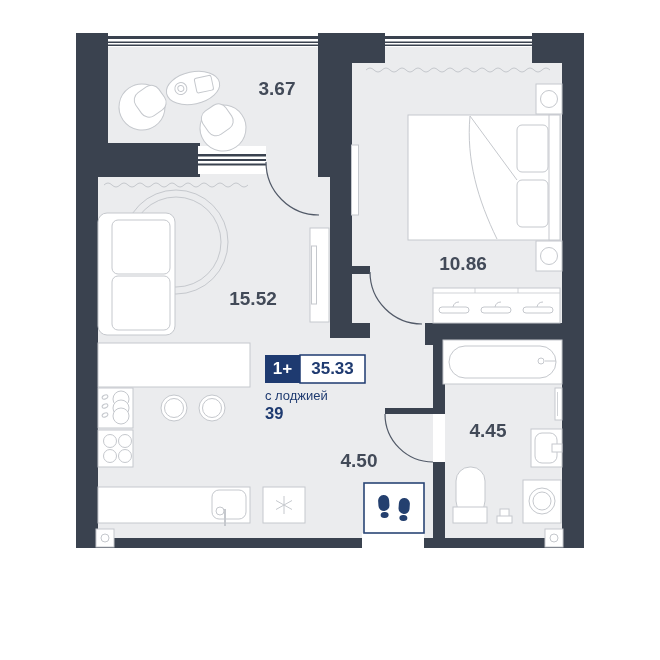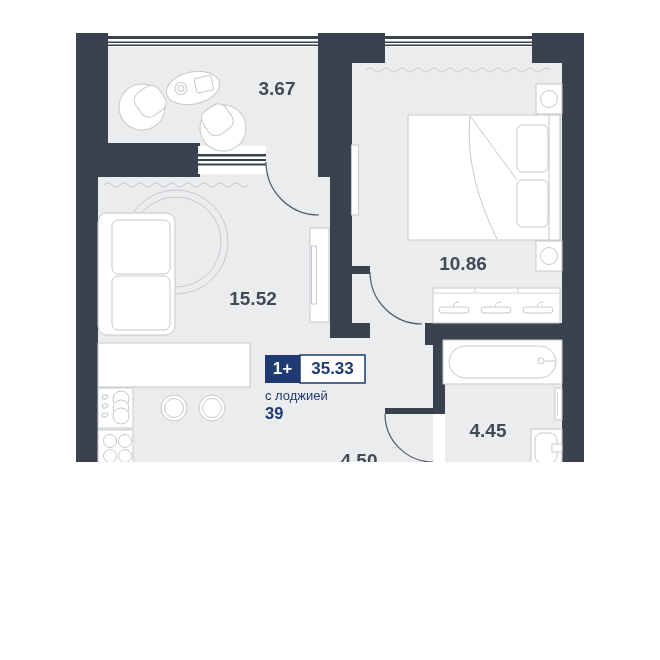--- a/index.html
+++ b/index.html
@@ -1,16 +1,16 @@
 <!DOCTYPE html>
 <html><head>
 <meta charset="utf-8">
 <style>
   html,body{margin:0;padding:0;background:#ffffff;}
-  #stage{position:relative;width:660px;height:462px;background:#ffffff;overflow:hidden;}
+  #stage{position:relative;width:660px;height:548px;background:#ffffff;overflow:hidden;}
   svg{display:block;}
   text{font-family:"Liberation Sans","DejaVu Sans",sans-serif;}
   .area-label{font-size:19px;font-weight:600;fill:#424a58;}
   .badge-white-text{font-size:17px;font-weight:bold;fill:#ffffff;}
   .badge-navy-text{font-size:17px;font-weight:bold;fill:#1e3a70;}
   .note-text{font-size:13px;fill:#1e3a70;}
   .note-area-text{font-size:16.5px;font-weight:600;fill:#1e3a70;}
 </style>
 </head>
 <body>

